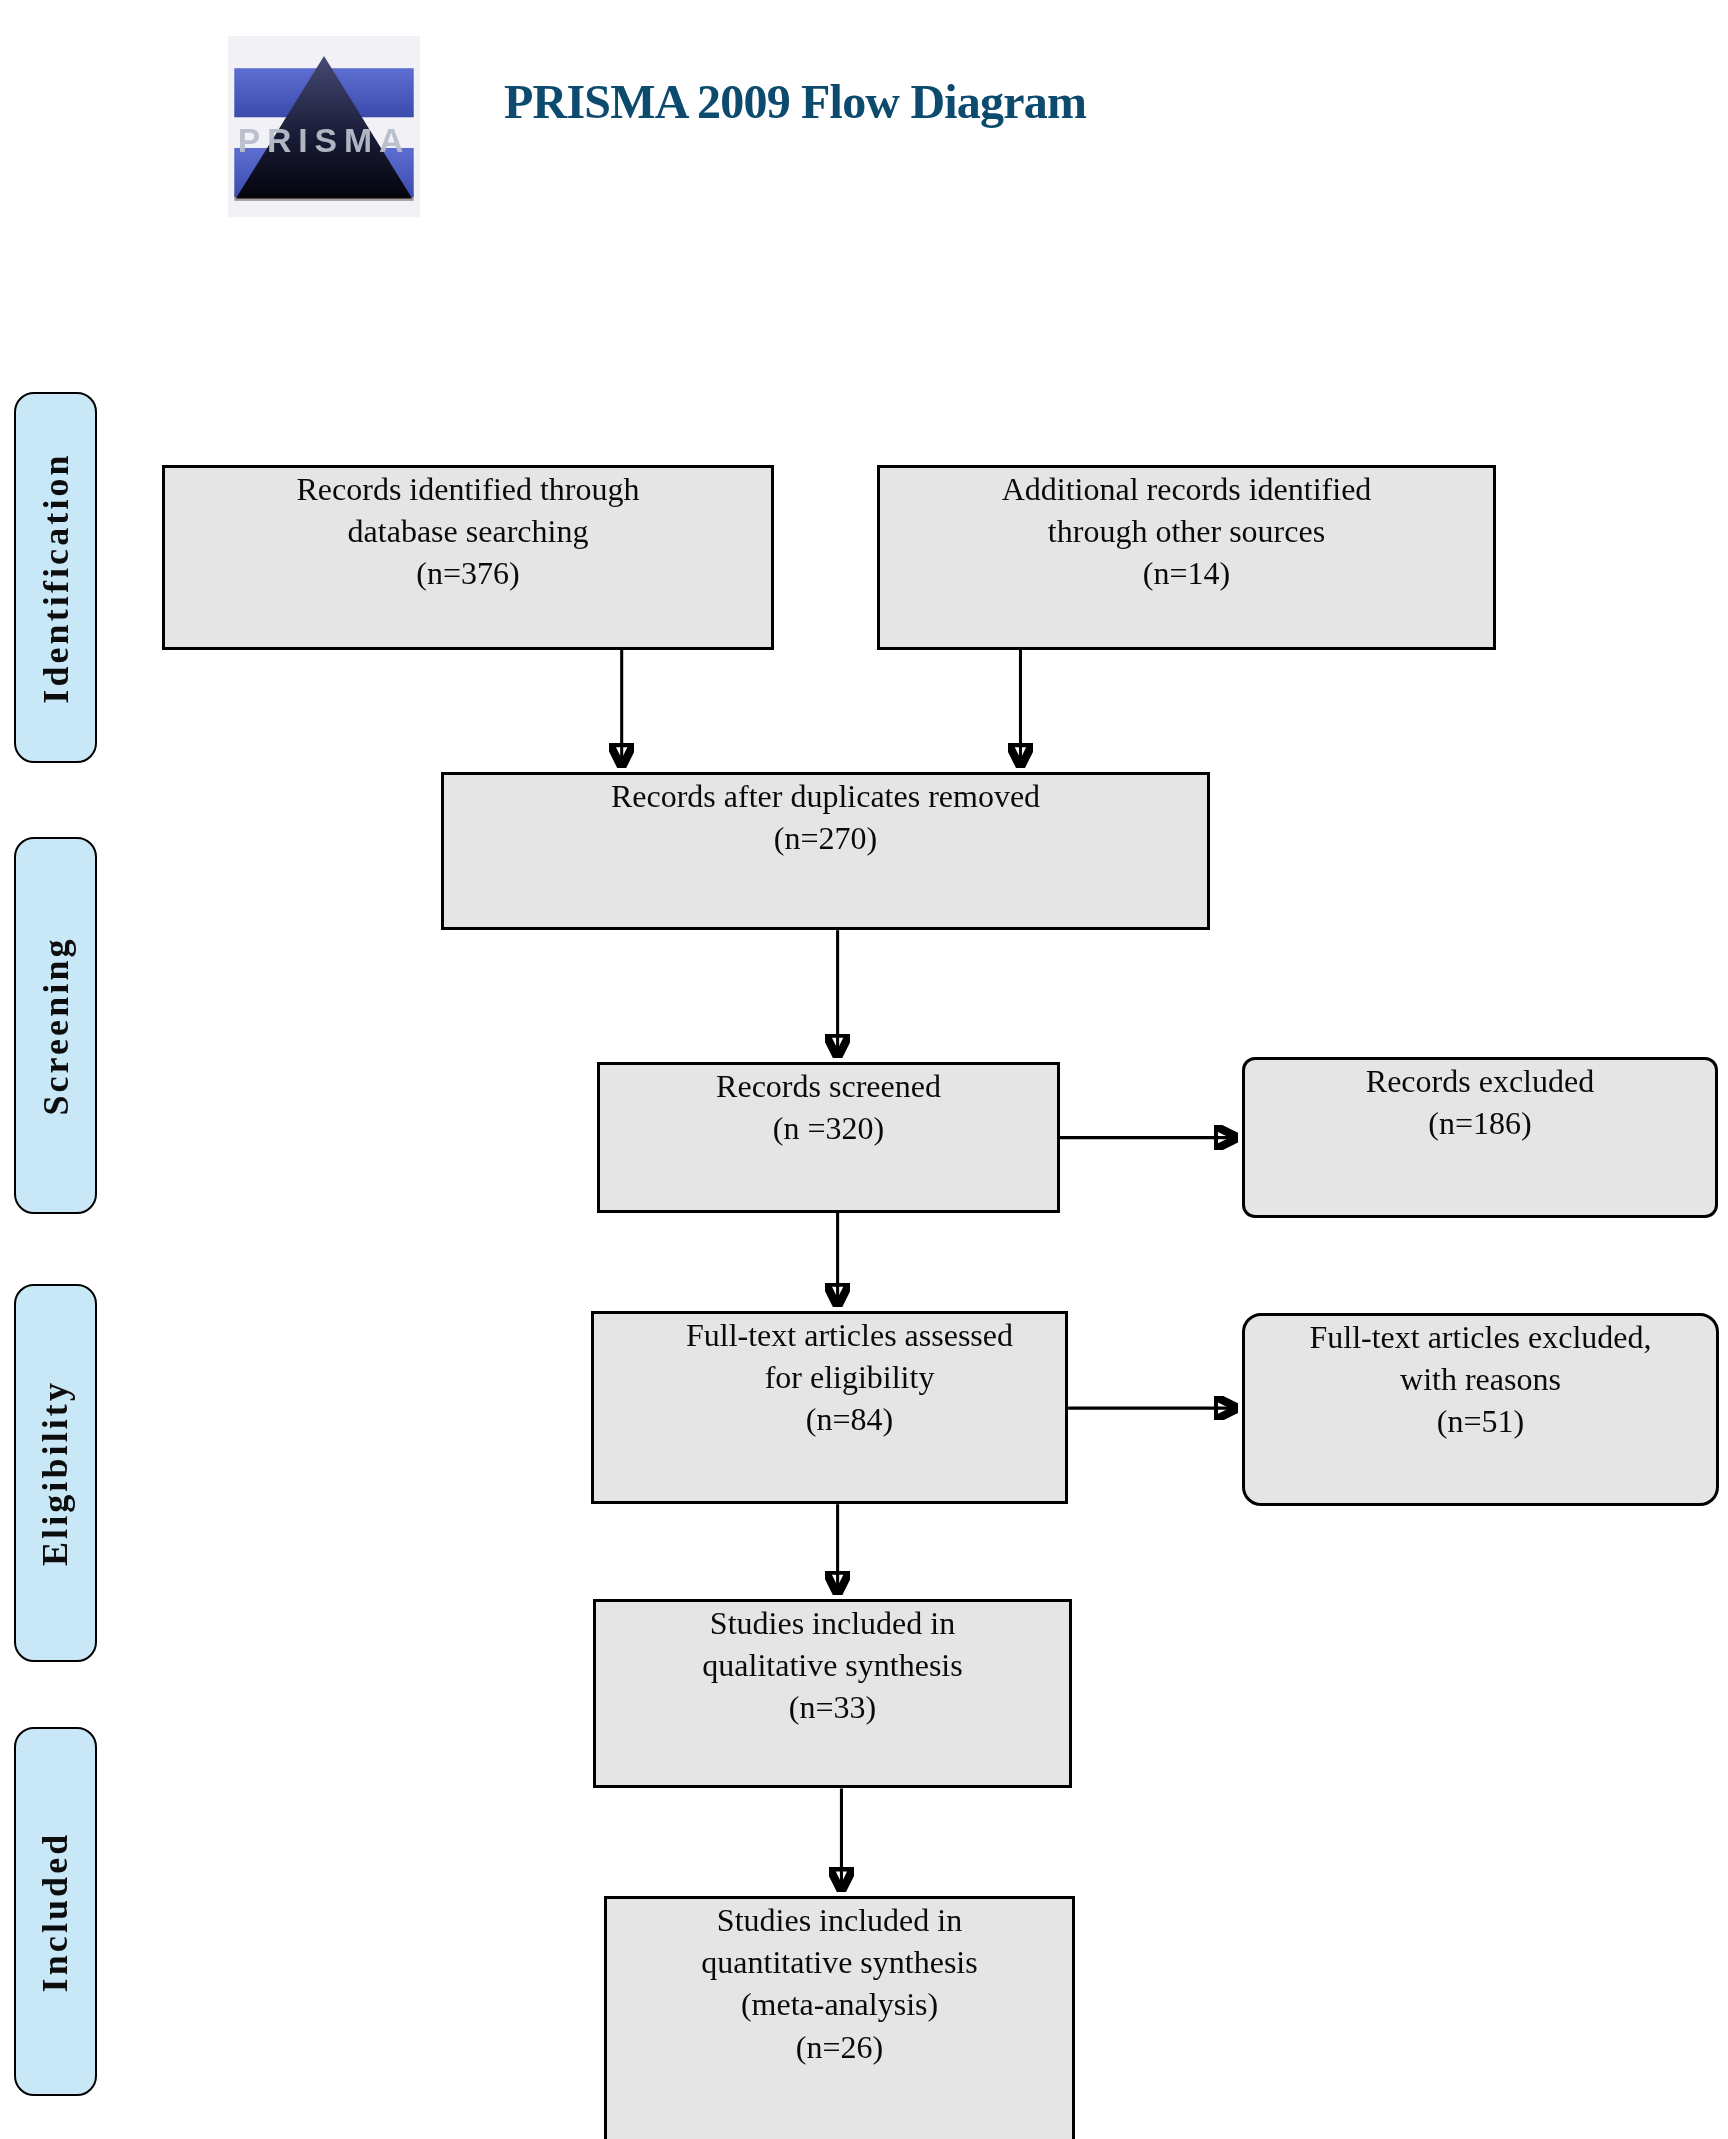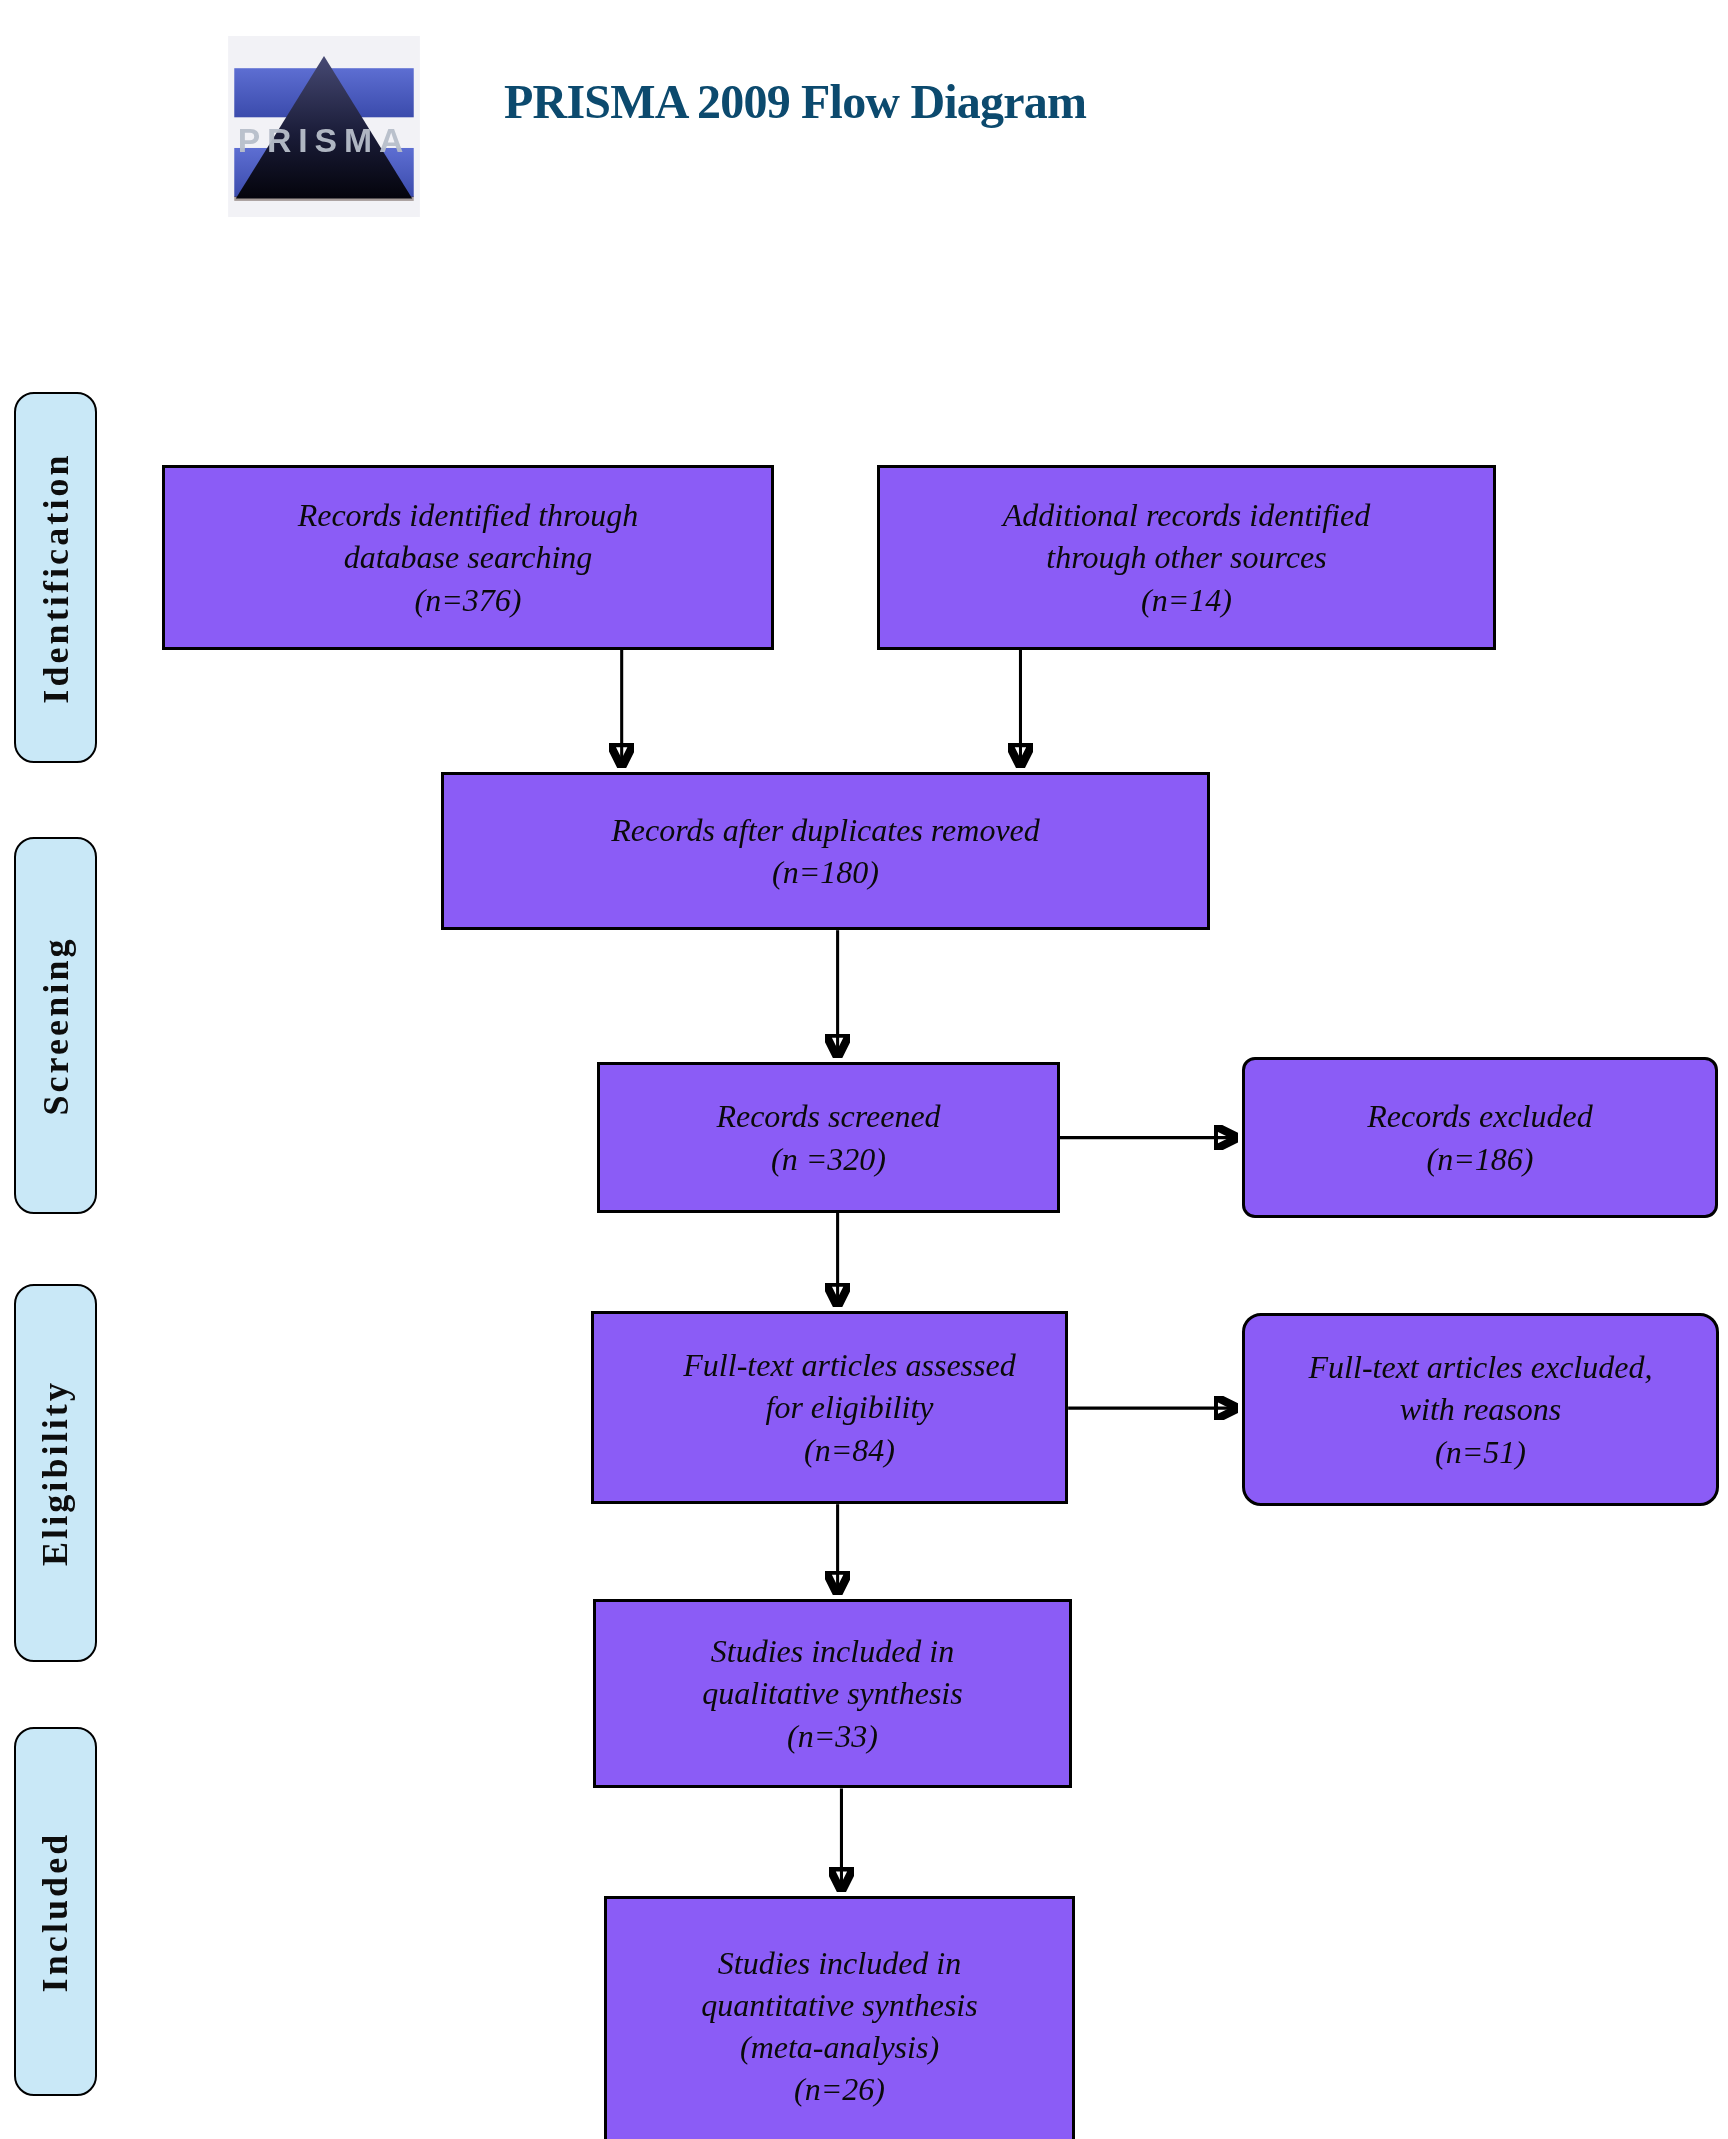--- a/index.html
+++ b/index.html
@@ -20,23 +20,23 @@
            border-radius:20px;
            display:flex; align-items:center; justify-content:center; }
   .stage .stage-text { transform:rotate(-90deg); white-space:nowrap;
            font-weight:bold; font-size:36px; letter-spacing:3.1px; color:#0d0d0d; }
   #stage-identification { top:367px;  height:371px; }
   #stage-screening      { top:812px; height:377px; }
   #stage-eligibility    { top:1259px; height:378px; }
   #stage-included       { top:1702px; height:369px; }
 
   
-  .fbox { position:absolute; background:#8b5cf6;
+  .fbox { position:absolute; background:#e5e5e5;
           border:3.1px solid var(--line-color,#000);
-          display:flex; align-items:center; justify-content:center; text-align:center;font-style:italic; }
+          display:flex; align-items:flex-start; justify-content:center; text-align:center; }
   .fbox .box-text { white-space:pre-line; font-size:32px; line-height:1.32; color:#0a0a0a; }
   #box-db          { left:162px;  top:440px;  width:612px;  height:185px; }
   #box-other       { left:877px; top:440px;  width:619px;  height:185px; }
   #box-dup         { left:441px;  top:747px;  width:769px; height:158px; }
   #box-screened    { left:597px;  top:1037px; width:463px;  height:151px; }
   #box-excluded    { left:1242px; top:1032px; width:476px;  height:161px;border-radius:13px; }
   #box-fulltext    { left:591px;  top:1286px; width:477px;  height:193px;padding-left:40px; }
   #box-ft-excluded { left:1242px; top:1288px; width:477px;  height:193px;border-radius:19px; }
   #box-qual        { left:593px;  top:1574px; width:479px;  height:189px; }
   #box-quant       { left:604px;  top:1871px; width:471px;  height:260px; }
@@ -90,21 +90,21 @@
 database searching
 (n=376)</span>
   </div>
   <div class="fbox" id="box-other">
     <span class="box-text">Additional records identified
 through other sources
 (n=14)</span>
   </div>
   <div class="fbox" id="box-dup">
     <span class="box-text">Records after duplicates removed
-(n=180)</span>
+(n=270)</span>
   </div>
   <div class="fbox" id="box-screened">
     <span class="box-text">Records screened
 (n =320)</span>
   </div>
   <div class="fbox" id="box-excluded">
     <span class="box-text">Records excluded
 (n=186)</span>
   </div>
   <div class="fbox" id="box-fulltext">

